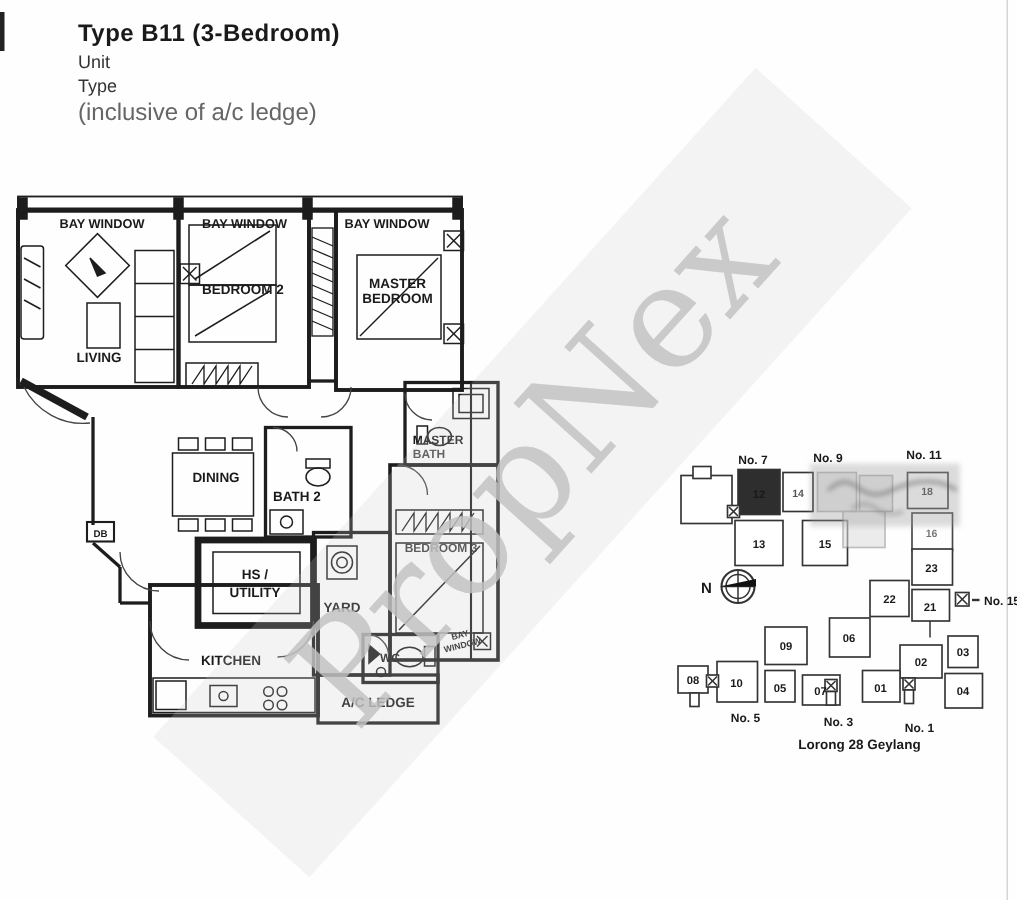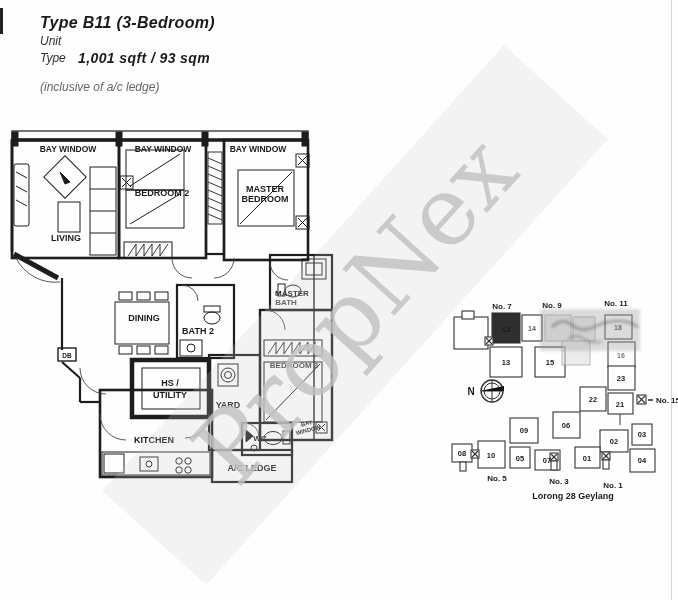--- a/index.html
+++ b/index.html
@@ -1,24 +1,24 @@
 <!DOCTYPE html>
 <html><head>
 <meta charset="utf-8">
 <style>
   html,body{margin:0;padding:0;background:#e8e8e8;}
   .canvas{position:relative;width:678px;height:600px;background:#fefefe;overflow:hidden;
           font-family:"Liberation Sans",sans-serif;color:#1a1a1a;}
   
-  .header{position:absolute;left:40px;top:14px;font-style:italic;}
+  .header{position:absolute;left:52px;top:14px;}
   .hdr-title{font-size:16px;font-weight:bold;letter-spacing:.3px;}
-  .hdr-row{font-size:12px;margin-top:2px;display:flex;align-items:center;}
+  .hdr-row{font-size:12px;margin-top:2px;display:flex;align-items:flex-end;}
   .hdr-row .lbl{width:38px;font-size:12px;color:#333;}
   .hdr-row .val{font-size:14px;font-weight:bold;letter-spacing:.4px;}
-  .hdr-note{font-size:12px;color:#666;margin-top:14px;}
+  .hdr-note{font-size:16px;color:#666;margin-top:3px;}
   
   .wm-band{position:absolute;left:55px;top:245px;width:600px;height:140px;
            background:rgba(205,205,205,0.22);transform:rotate(-48deg);z-index:6;pointer-events:none;}
   .wm-text{position:absolute;left:55px;top:240px;width:600px;height:140px;line-height:140px;
            text-align:center;font-family:"DejaVu Serif","Liberation Serif",serif;
            font-size:96px;color:#c2c2c2;opacity:.82;transform:rotate(-48deg);
            z-index:7;pointer-events:none;white-space:nowrap;}
   svg{position:absolute;overflow:visible;}
   svg text{font-family:"Liberation Sans",sans-serif;fill:#1a1a1a;}
   .scan-speck{position:absolute;left:0;top:8px;width:3px;height:26px;background:#222;}
@@ -32,21 +32,20 @@
   <div class="scan-speck"></div>
   <div class="scan-edge"></div>
 
   <div class="header">
     <div class="hdr-title">Type B11 (3-Bedroom)</div>
     <div class="hdr-row">
       <span class="lbl">Unit</span>
     </div>
     <div class="hdr-row">
       <span class="lbl">Type</span>
-      <span class="val">1,001 sqft / 93 sqm</span>
     </div>
     <div class="hdr-note">(inclusive of a/c ledge)</div>
   </div>
 
   <svg style="left:2px;top:112px;" width="340" height="385" viewBox="0 0 340 385" fill="none" stroke="#1d1d1d">
 
     <g>
       <rect x="10" y="19" width="296" height="9" stroke-width="1.2"></rect>
       <line x1="10" y1="28" x2="306" y2="28" stroke-width="3.5"></line>
       <rect x="10" y="20" width="6" height="14" fill="#1d1d1d"></rect>

